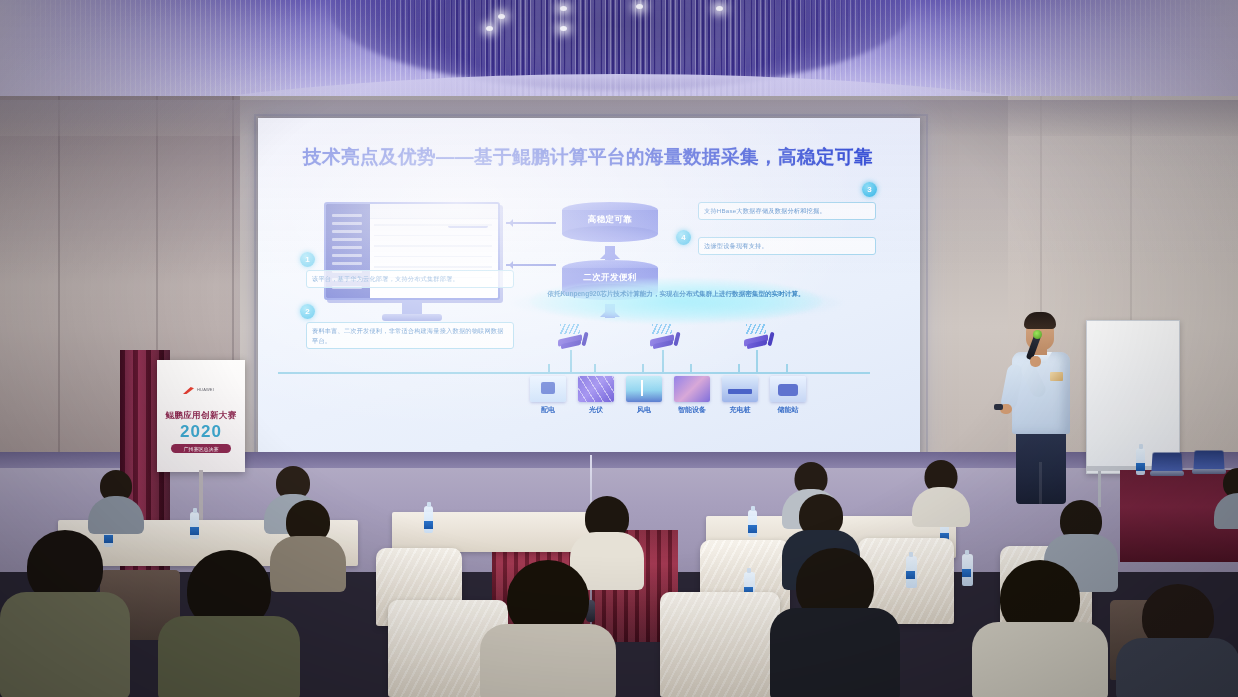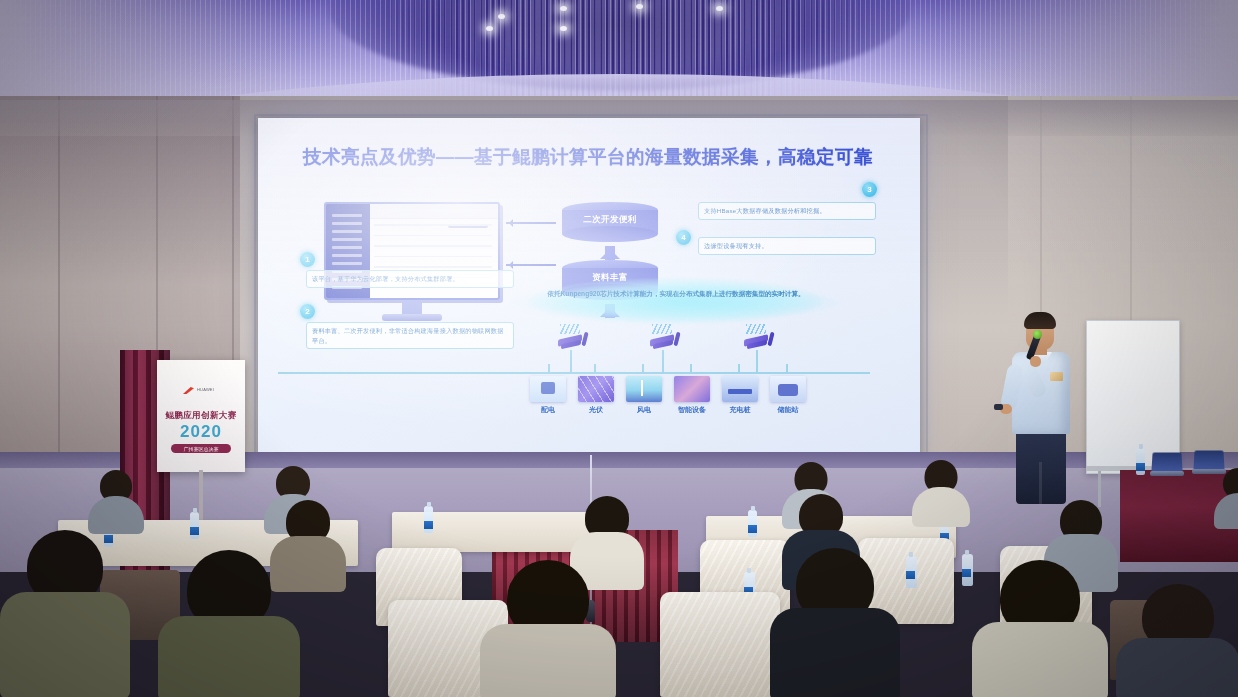--- a/index.html
+++ b/index.html
@@ -317,28 +317,28 @@
         <div class="mon-base"></div>
       </div>
 
       <div class="arrow-h" style="left:248px;top:104px;width:50px"></div>
       <div class="arrow-h" style="left:248px;top:146px;width:50px"></div>
 
       <div class="db" style="left:304px;top:84px">
         <div class="top"></div>
           <div class="mid"></div>
           <div class="bot"></div>
-        <div class="lbl">二次开发便利</div>
+        <div class="lbl">高稳定可靠</div>
       </div>
       <div class="updown" style="left:347px;top:128px;height:14px"></div>
       <div class="db" style="left:304px;top:142px">
         <div class="top"></div>
           <div class="mid"></div>
           <div class="bot"></div>
-        <div class="lbl">资料丰富</div>
+        <div class="lbl">二次开发便利</div>
       </div>
       <div class="updown" style="left:347px;top:186px;height:14px"></div>
 
       <div class="badge" style="left:604px;top:64px">3</div>
       <div class="bubble" style="left:440px;top:84px;width:166px">支持HBase大数据存储及数据分析和挖掘。</div>
       <div class="badge" style="left:418px;top:112px">4</div>
       <div class="bubble" style="left:440px;top:119px;width:166px">边缘型设备现有支持。</div>
 
       <div class="cloud2"></div>
       <div class="cloud"></div>

